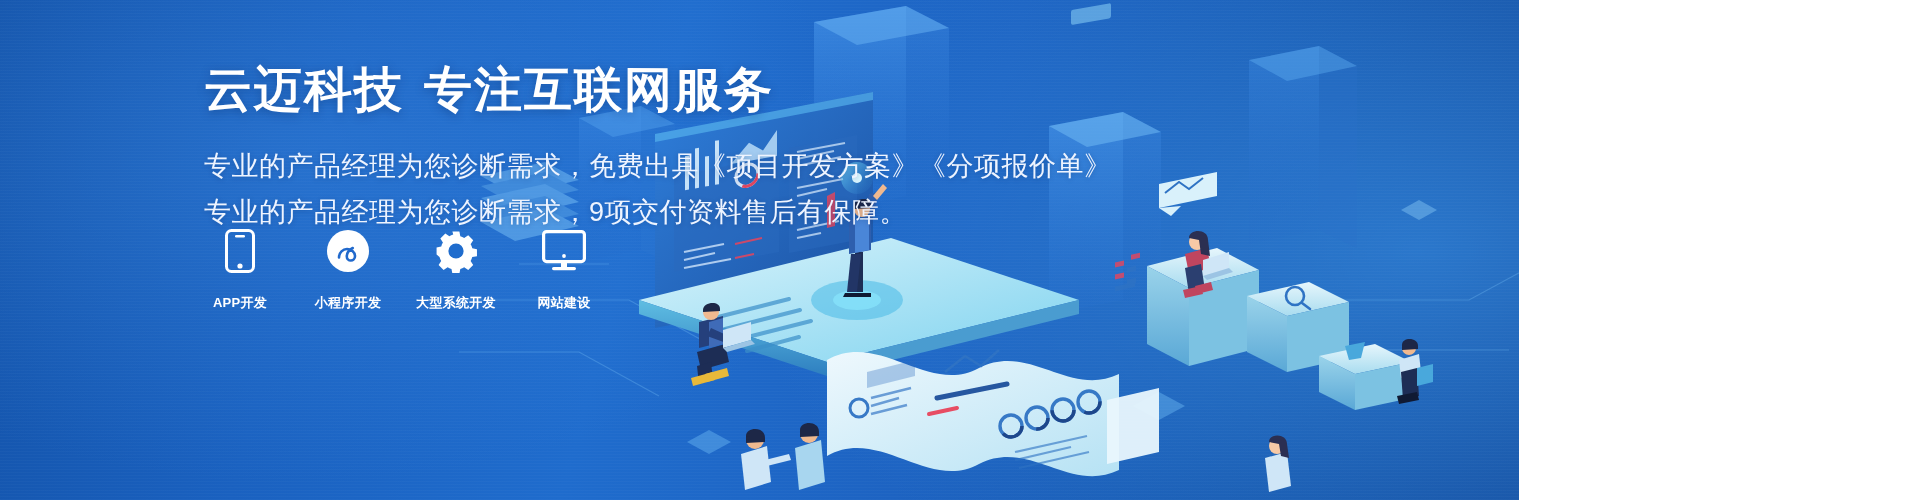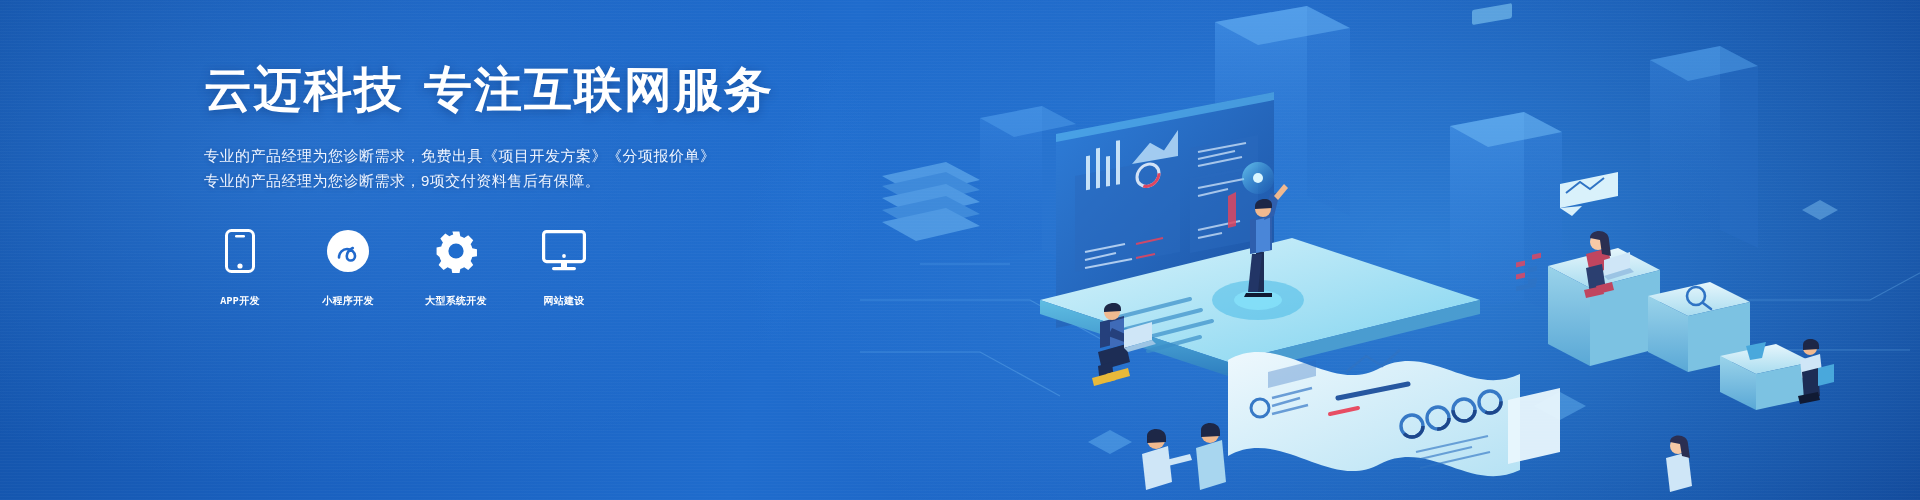--- a/index.html
+++ b/index.html
@@ -3,21 +3,21 @@
 <meta charset="utf-8">
 <title>Banner</title>
 <style>
   * { margin:0; padding:0; box-sizing:border-box; }
   html,body{
     width:1920px; height:500px; overflow:hidden;
     font-family:"Liberation Sans","DejaVu Sans",sans-serif;
   }
   #banner{
     position:relative;
-    width:1920px; height:500px;
+    width:1519px; height:500px;
     overflow:hidden;
     background:
       radial-gradient(ellipse 1100px 620px at 1420px 250px, rgba(60,150,235,.55) 0%, rgba(40,110,205,0) 62%),
       radial-gradient(ellipse 900px 500px at 300px 160px, rgba(60,140,230,.38) 0%, rgba(35,100,195,0) 65%),
       linear-gradient(105deg,#1352a8 0%,#1a61c0 22%,#1f6ccd 42%,#1d63c2 62%,#1757ad 82%,#134b9c 100%);
   }
   
   #banner::before{
     content:"";
     position:absolute; inset:0;
@@ -34,21 +34,21 @@
     color:#ffffff;
     letter-spacing:2px;
     line-height:1.18;
     white-space:nowrap;
     text-shadow:0 2px 10px rgba(5,35,90,.35);
   }
   .headline .hl-b{ margin-left:20px; }
 
   .subcopy{ margin-top:24px; }
   .subline{
-    font-size:15px;
+    font-size:27px;
     color:#eef4ff;
     line-height:1.72;
     letter-spacing:.5px;
     white-space:nowrap;
     text-shadow:0 1px 5px rgba(5,35,90,.28);
   }
 
   
   .services{
     position:absolute; left:204px; top:228px;
@@ -59,22 +59,22 @@
     display:flex; flex-direction:column; align-items:center;
     cursor:pointer;
   }
   .svc-ico{
     height:46px; width:46px;
     display:flex; align-items:center; justify-content:center;
     margin-bottom:20px;
   }
   .svc-ico svg{ display:block; }
   .svc-label{
-    font-size:10px; color:#ffffff; white-space:nowrap;
-    letter-spacing:.3px; font-weight:bold;font-family:Liberation Mono, monospace;
+    font-size:13px; color:#ffffff; white-space:nowrap;
+    letter-spacing:.3px; font-weight:bold;
   }
 
   
   .art{ position:absolute; right:0; top:0; width:1060px; height:500px; z-index:3; }
   .art svg{ position:absolute; right:-20px; top:0; width:1080px; height:500px; }
 </style>
 </head>
 <body>
 
 <div id="banner">

